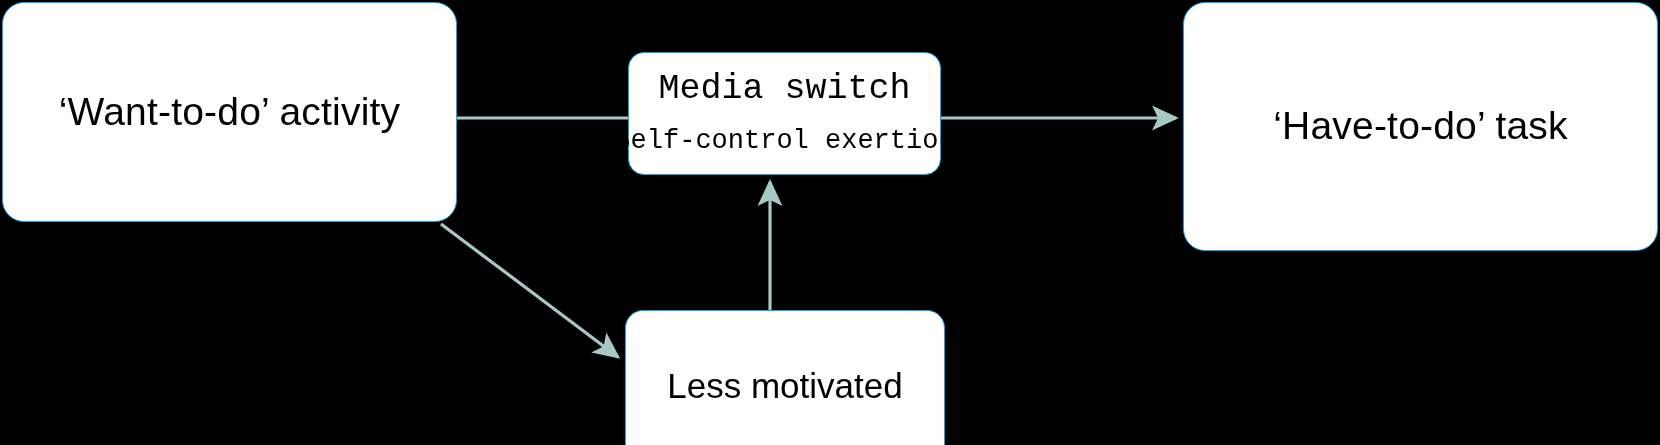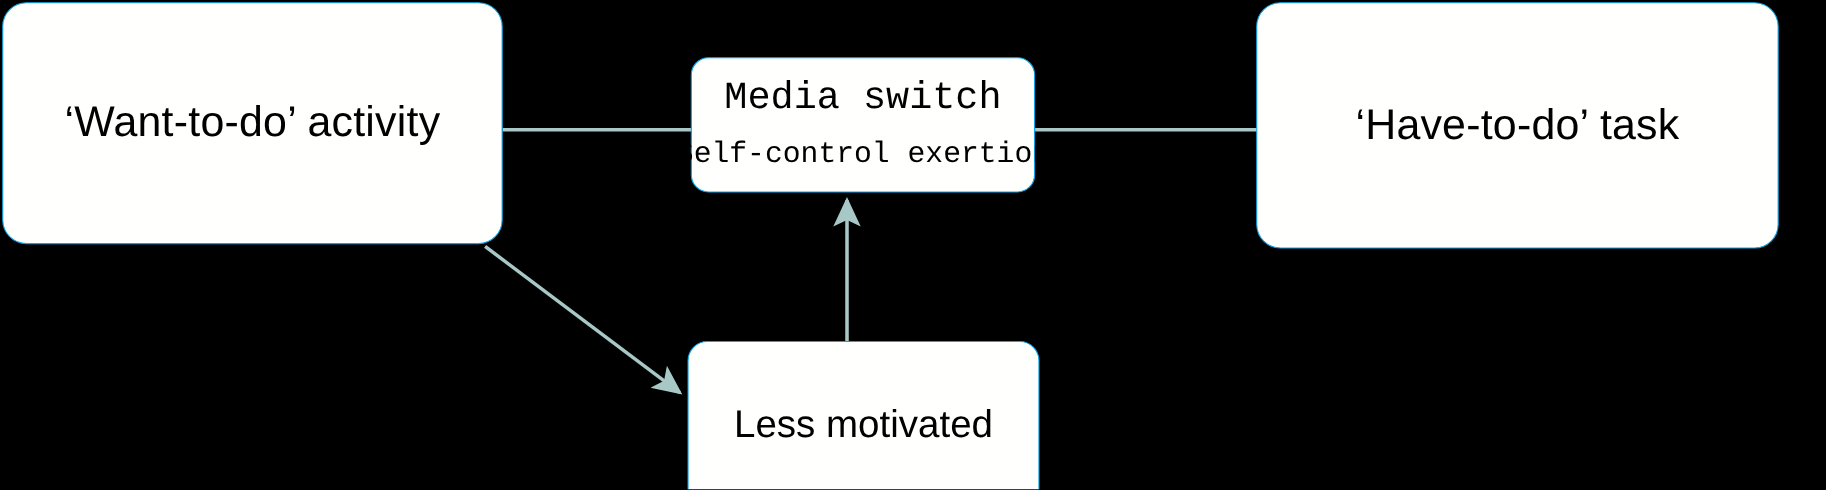--- a/index.html
+++ b/index.html
@@ -62,24 +62,24 @@
     font-family: Liberation Mono, monospace;
   }
   #node-switch .label-sub {
     font-size: 27px;
     white-space: nowrap;
     margin-top: 18px;
     font-family: Liberation Mono, monospace;
   }
   
   #node-have {
-    left: 1142px;
+    left: 1183px;
     top: 2px;
     width: 475px;
-    height: 224px;
+    height: 249px;
   }
   #node-have .label-main {
     font-size: 39px;
     letter-spacing: 0.2px;
   }
   
   #node-less {
     left: 625px;
     top: 310px;
     width: 320px;

